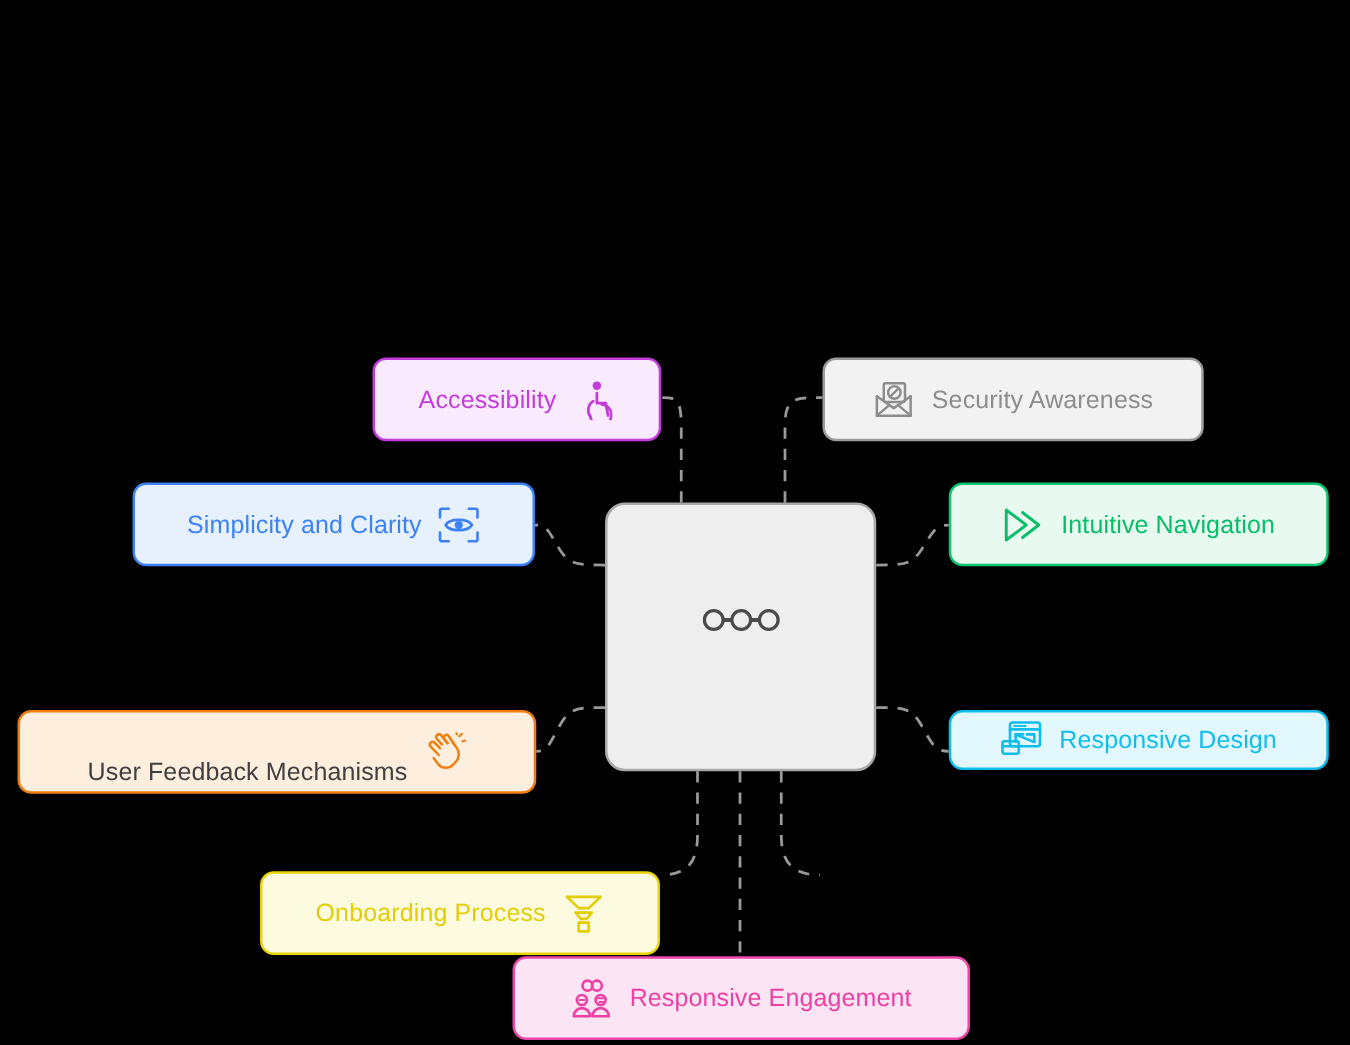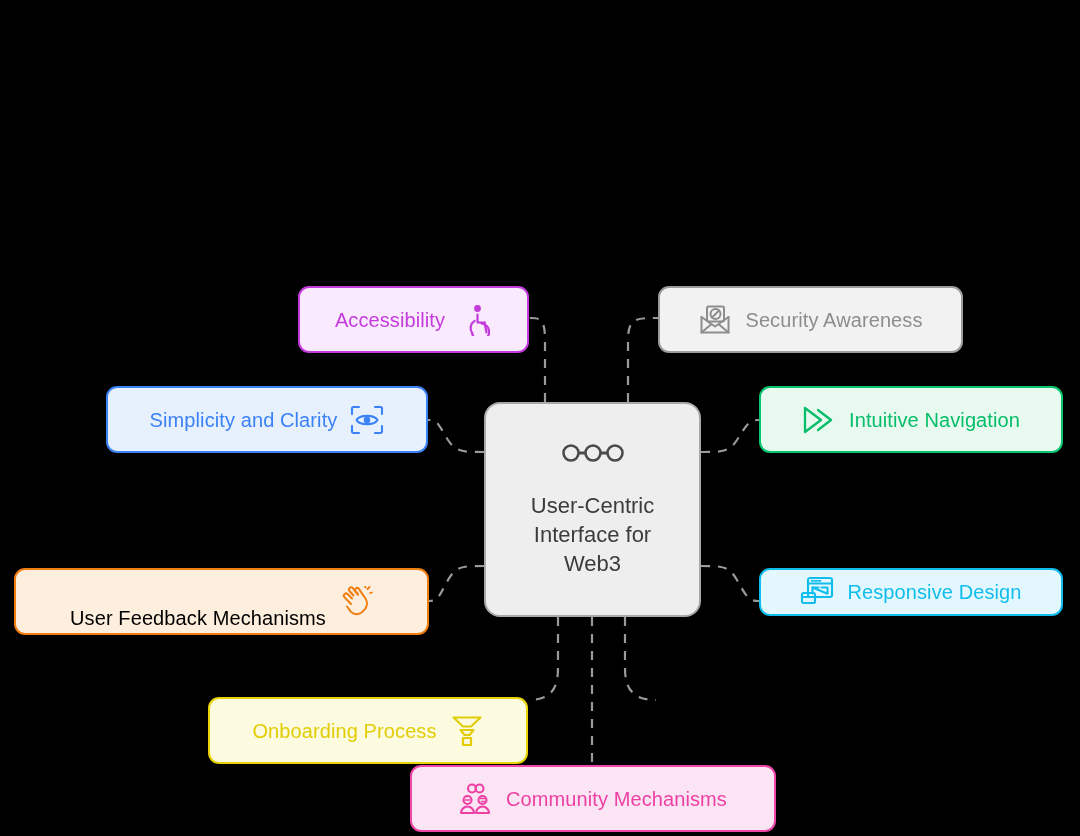--- a/index.html
+++ b/index.html
@@ -85,21 +85,21 @@
   #n-security       { left: 658px; top: 286px;  width: 305px; height: 67px; background:#f2f2f2; border-color:#9b9b9b; }
   #n-security .label { color:#8d8d8d; }
 
   #n-simplicity     { left: 106px; top: 386px;  width: 322px; height: 67px; background:#e7f0fd; border-color:#3b82f6; }
   #n-simplicity .label { color:#3b82f6; }
 
   #n-navigation     { left: 759px; top: 386px;  width: 304px; height: 67px; background:#e8faef; border-color:#08c66f; }
   #n-navigation .label { color:#06bd69; }
 
   #n-feedback       { left: 14px;  top: 568px;  width: 415px; height: 67px; background:#fdeedd; border-color:#f07d0f; }
-  #n-feedback .label { color:#000000;margin-top:32px; }
+  #n-feedback .label { color:#404040;margin-top:32px; }
 
   #n-responsive     { left: 759px; top: 568px;  width: 304px; height: 48px; background:#e3f8fe; border-color:#0fbcec; }
   #n-responsive .label { color:#11bdec; }
 
   #n-onboarding     { left: 208px; top: 697px;  width: 320px; height: 67px; background:#fcfbdf; border-color:#e8d307; }
   #n-onboarding .label { color:#e2cd06; }
 
   #n-hierarchy      { left: 656px; top: 667px;  width: 279px; height: 67px; background:#fcdada; border-color:#f65656; }
   #n-hierarchy .label { color:#f65b5b; }
 
@@ -138,25 +138,20 @@
     <span class="central-icon">
       <svg width="62" height="24" viewBox="0 0 62 24" xmlns="http://www.w3.org/2000/svg">
         <g fill="none" stroke="#4a4a4a" stroke-width="2.6">
           <circle cx="9" cy="12" r="7.5"></circle>
           <circle cx="31" cy="12" r="7.5"></circle>
           <circle cx="53" cy="12" r="7.5"></circle>
           <path d="M16.5,12 H23.5 M38.5,12 H45.5" stroke-width="3.2" stroke-linecap="butt"></path>
         </g>
       </svg>
     </span>
-    <div class="central-label">
-      <div>User-Centric</div>
-      <div>Interface for</div>
-      <div>Web3</div>
-    </div>
   </div>
 
   <div class="node ico-right" id="n-accessibility">
     <span class="label">Accessibility</span>
     <span class="ico">
       <svg width="30" height="32" viewBox="0 0 30 32" xmlns="http://www.w3.org/2000/svg">
         <g fill="none" stroke="#c43bdd" stroke-width="2.2" stroke-linecap="round" stroke-linejoin="round">
           <circle cx="17.5" cy="4.5" r="3.4" fill="#c43bdd" stroke="none"></circle>
           <path d="M17.5,10.5 V18.5 H24.5"></path>
           <path d="M24.5,18.5 L26.5,28.5"></path>
@@ -266,16 +261,16 @@
           <circle cx="20.5" cy="5.5" r="4"></circle>
           <circle cx="8.5" cy="17" r="4"></circle>
           <path d="M2,30 a6.5,6.5 0 0 1 13,0 Z"></path>
           <circle cx="23.5" cy="17" r="4"></circle>
           <path d="M17,30 a6.5,6.5 0 0 1 13,0 Z"></path>
           <path d="M21.5,15.5 h4 M22.5,18.5 h3" stroke-width="1.6"></path>
           <path d="M6.5,17 h4" stroke-width="1.6"></path>
         </g>
       </svg>
     </span>
-    <span class="label">Community Mechanisms</span>
+    <span class="label">Responsive Engagement</span>
   </div>
 
 </div>
 
 </body></html>

